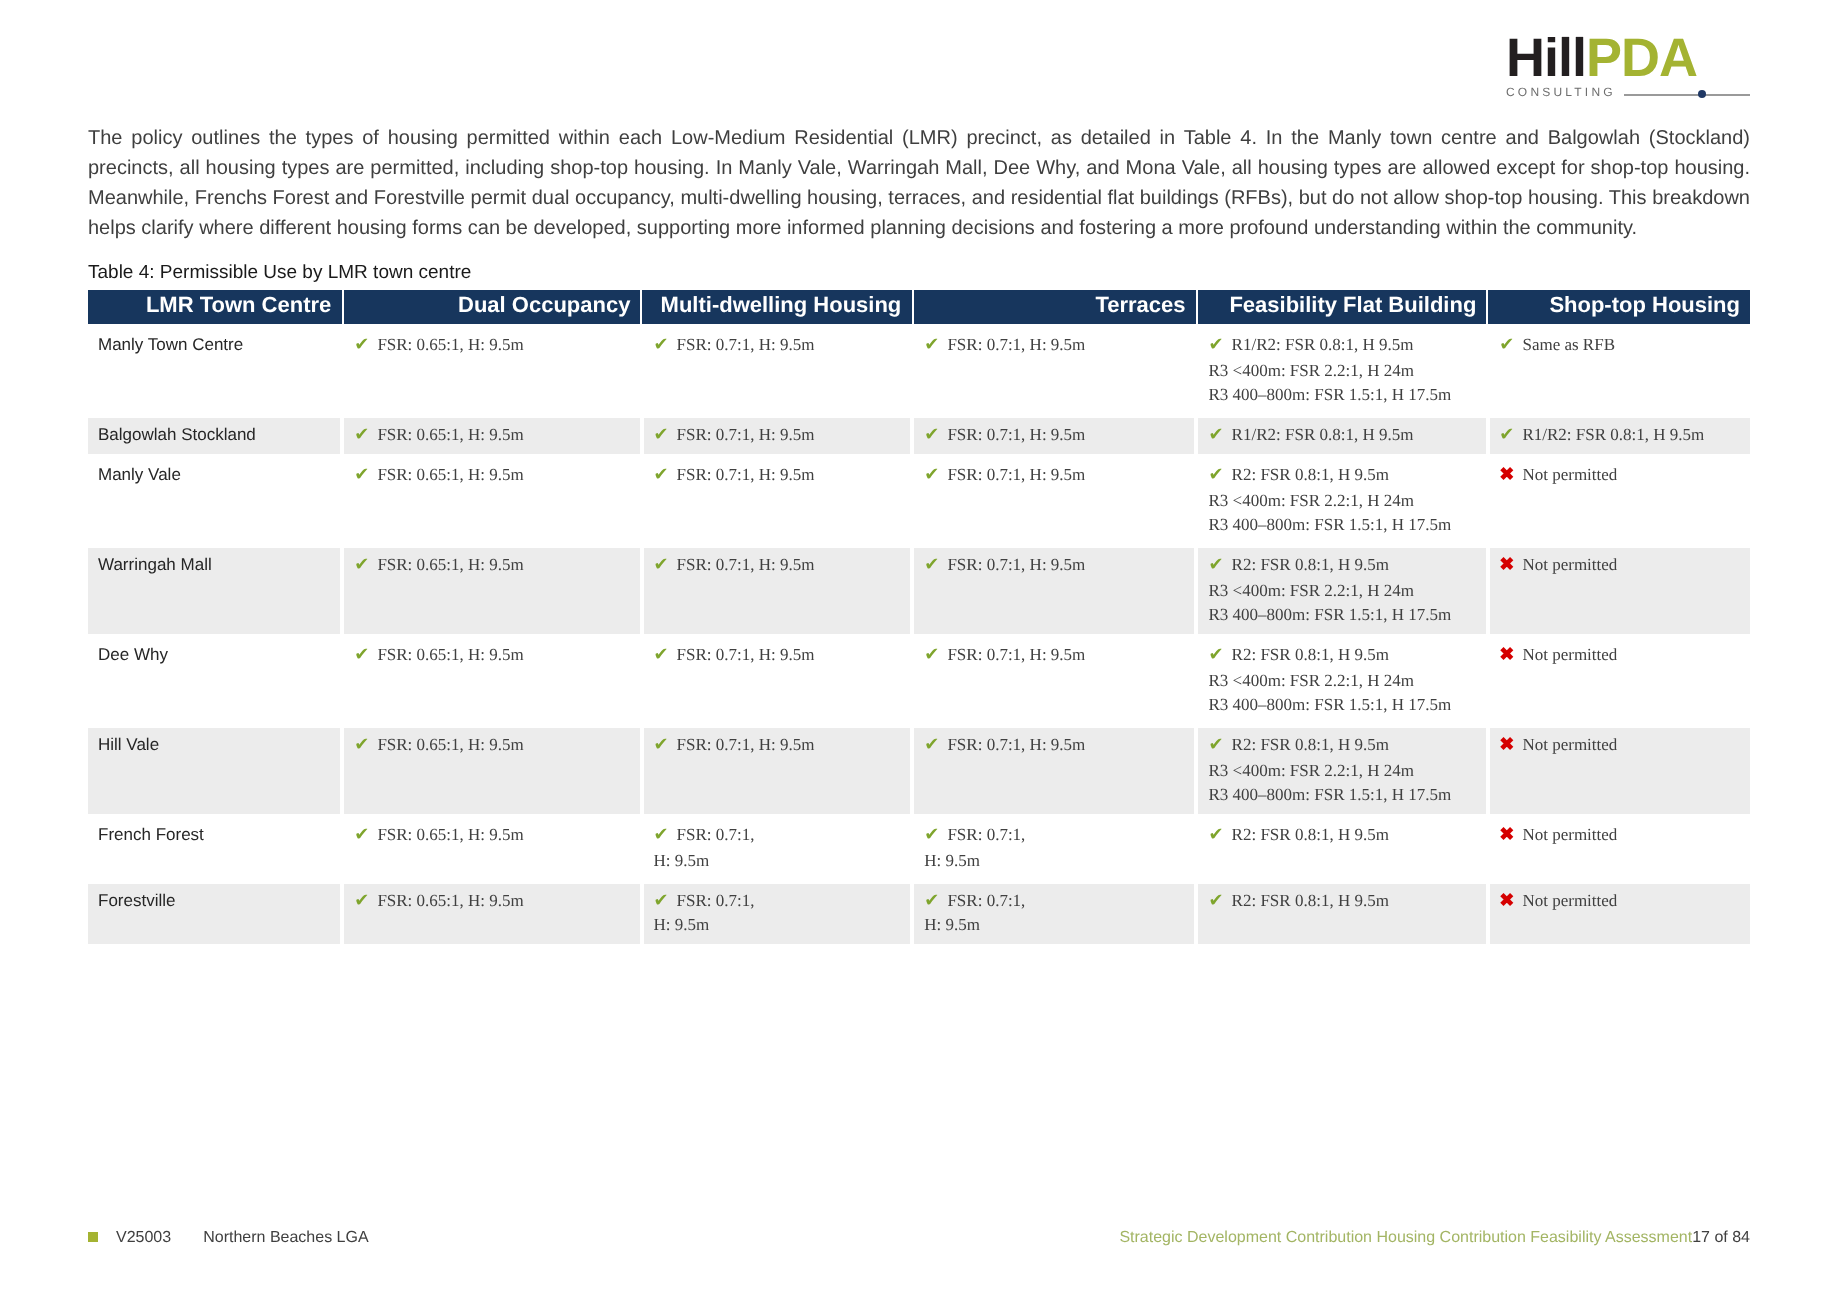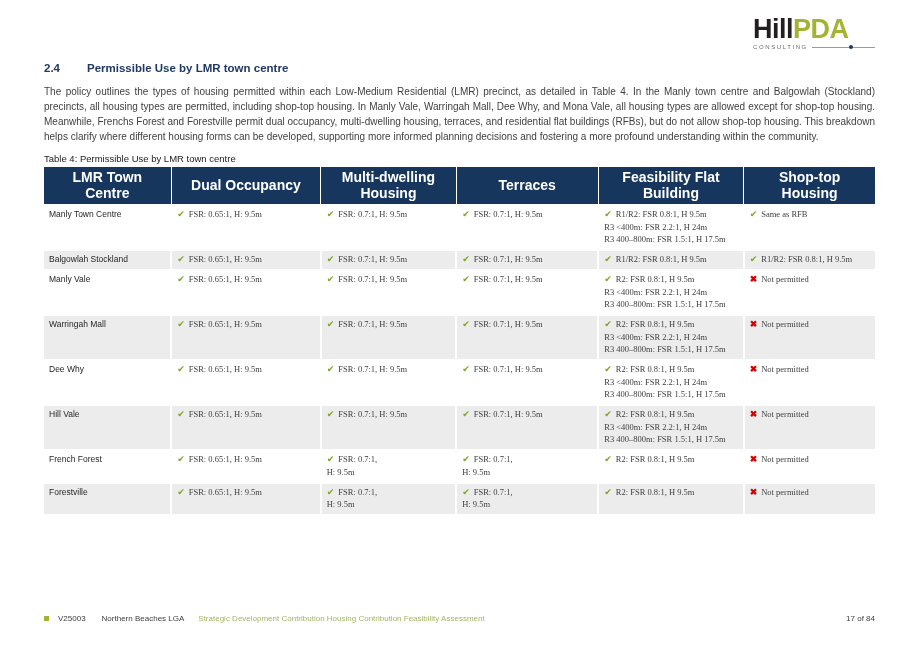--- a/index.html
+++ b/index.html
@@ -21,22 +21,22 @@
   .content { position:absolute; left:44px; right:40px; top:62px; }
   .heading { color:#1f3864; font-size:11.5px; font-weight:700; margin-bottom:10px; }
   .heading .h-num { display:inline-block; width:43px; }
   .body-text {
     font-size:10px; line-height:15px; text-align:justify; color:#3f3f3f; margin-bottom:9px;
   }
   .table-caption { font-size:9.5px; font-weight:400; color:#1a1a1a; margin-bottom:3px; }
   
   table { width:100%; border-collapse:collapse; table-layout:fixed; font-size:8.5px; }
   thead th {
-    background:#17365d; color:#ffffff; font-weight:700; text-align:center;
-    padding:2px 5px 3px; border-left:1px solid #ffffff; font-size:14px;
+    background:#17365d; color:#ffffff; font-weight:700; text-align:right;
+    padding:2px 5px 3px; border-left:1px solid #ffffff; font-size:11px;
   }
   thead th:first-child { border-left:none; }
   tbody td {
     vertical-align:top; padding:3px 5px 4px; border-left:2px solid #ffffff;
     border-top:2px solid #ffffff; color:#404040; line-height:11px;
   }
   tbody td:first-child { border-left:none; }
   tbody tr:nth-child(even) td { background:#ececec; }
   td.town-name { font-weight:400; color:#262626; }
   .cell-line { white-space:nowrap; overflow:hidden;font-family:Liberation Serif, serif; }
@@ -45,44 +45,41 @@
   .mark.check { color:#7fa52d; }
   .mark.cross { color:#d50000; font-weight:700; }
   
   .footer {
     position:absolute; left:44px; right:40px; bottom:24px;
     display:flex; align-items:center; font-size:8px; color:#404040;
   }
   .footer-square { width:5px; height:5px; background:#a4b332; margin-right:9px; }
   .footer-code { margin-right:16px; }
   .footer-region { margin-right:14px; }
-  .footer-title { color:#a3b564; flex:1; }
+  .footer-title { color:#a3b564; flex:1;text-align:right; }
   .footer-page { color:#404040; }
 </style>
 </head>
 <body>
 
 <div class="page">
 
   <div class="logo">
     <div class="logo-text">
       <span class="logo-hill">Hill</span><span class="logo-pda">PDA</span>
     </div>
     <div class="logo-sub">
       <span class="logo-consulting">CONSULTING</span>
       <span class="logo-rule">
           <span class="logo-dot"></span>
         </span>
     </div>
   </div>
 
   <div class="content">
-    <div class="heading">
-      <span class="h-num">2.4</span><span class="h-title">Permissible Use by LMR town centre</span>
-    </div>
     <p class="body-text">The policy outlines the types of housing permitted within each Low-Medium Residential (LMR) precinct, as detailed in Table 4. In the Manly town centre and Balgowlah (Stockland) precincts, all housing types are permitted, including shop-top housing. In Manly Vale, Warringah Mall, Dee Why, and Mona Vale, all housing types are allowed except for shop-top housing. Meanwhile, Frenchs Forest and Forestville permit dual occupancy, multi-dwelling housing, terraces, and residential flat buildings (RFBs), but do not allow shop-top housing. This breakdown helps clarify where different housing forms can be developed, supporting more informed planning decisions and fostering a more profound understanding within the community.</p>
     <p class="table-caption">Table 4: Permissible Use by LMR town centre</p>
 
     <table>
       <colgroup>
         <col style="width:15.3%">
         <col style="width:18.0%">
         <col style="width:16.3%">
         <col style="width:17.1%">
         <col style="width:17.5%">

